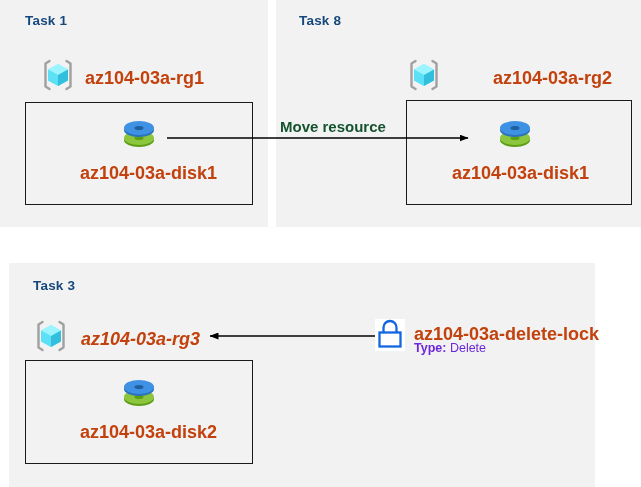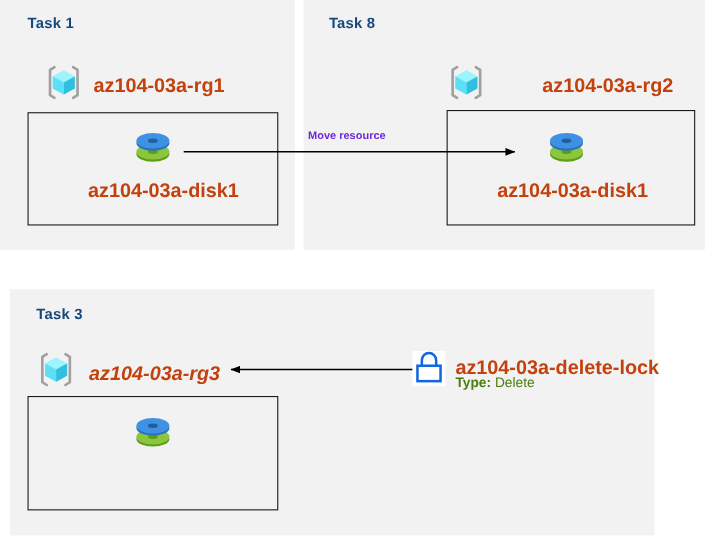--- a/index.html
+++ b/index.html
@@ -38,21 +38,21 @@
   .node-label {
     position: absolute;
     font-size: 18px;
     font-weight: bold;
     color: #c2410c;
     white-space: nowrap;
   }
   .node-sub {
     position: absolute;
     font-size: 12.5px;
-    color: #4d7c0f;
+    color: #6d28d9;
     white-space: nowrap;
   }
   .node-sub b {
     font-weight: bold;
   }
   .rg-icon {
     position: absolute;
     width: 36px;
     height: 36px;
   }
@@ -66,23 +66,23 @@
     width: 30px;
     height: 32px;
     background: #ffffff;
   }
   .arrow-svg {
     position: absolute;
     overflow: visible;
   }
   .arrow-label {
     position: absolute;
-    font-size: 10px;
-    font-weight: bold;
-    color: #6d28d9;
+    font-size: 15px;
+    font-weight: bold;
+    color: #14532d;
     white-space: nowrap;
   }
 </style>
 </head>
 <body>
 
 <div id="canvas">
 
   <div class="panel" style="left:0px; top:0px; width:268px; height:227px;"></div>
 
@@ -175,20 +175,21 @@
   <div class="disk-icon" style="left:119px; top:371px;">
     <svg width="40" height="40" viewBox="0 0 40 40">
       <ellipse cx="20" cy="28" rx="15" ry="7" fill="#5c9e14"></ellipse>
       <ellipse cx="20" cy="26" rx="15" ry="7" fill="#8cc63f"></ellipse>
       <ellipse cx="20" cy="26" rx="4.5" ry="2" fill="#5c9e14"></ellipse>
       <ellipse cx="20" cy="18" rx="15" ry="7" fill="#2a72bd"></ellipse>
       <ellipse cx="20" cy="16" rx="15" ry="7" fill="#3f92e3"></ellipse>
       <ellipse cx="20" cy="16" rx="4.5" ry="2" fill="#205e9e"></ellipse>
     </svg>
   </div>
+  <div class="node-label" style="left:80px; top:422px;">az104-03a-disk2</div>
 
   <svg class="arrow-svg" style="left:207px; top:326px;" width="175" height="22" viewBox="0 0 175 22">
     <defs>
       <marker id="arrowhead-left" markerWidth="9" markerHeight="7" refX="8.5" refY="3.5" orient="auto" markerUnits="userSpaceOnUse">
         <polygon points="0 0, 9 3.5, 0 7" fill="#000000"></polygon>
       </marker>
     </defs>
     <line x1="173" y1="10" x2="3" y2="10" stroke="#000000" stroke-width="1.4" marker-end="url(#arrowhead-left)"></line>
   </svg>
 

